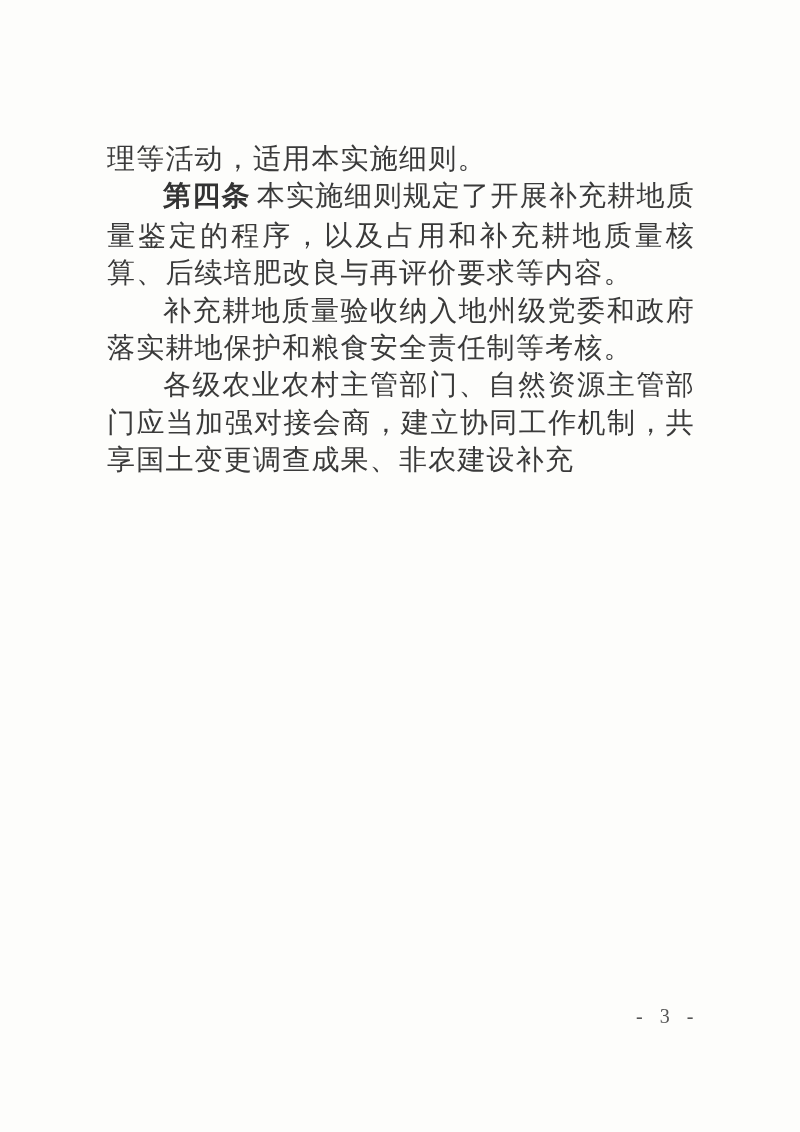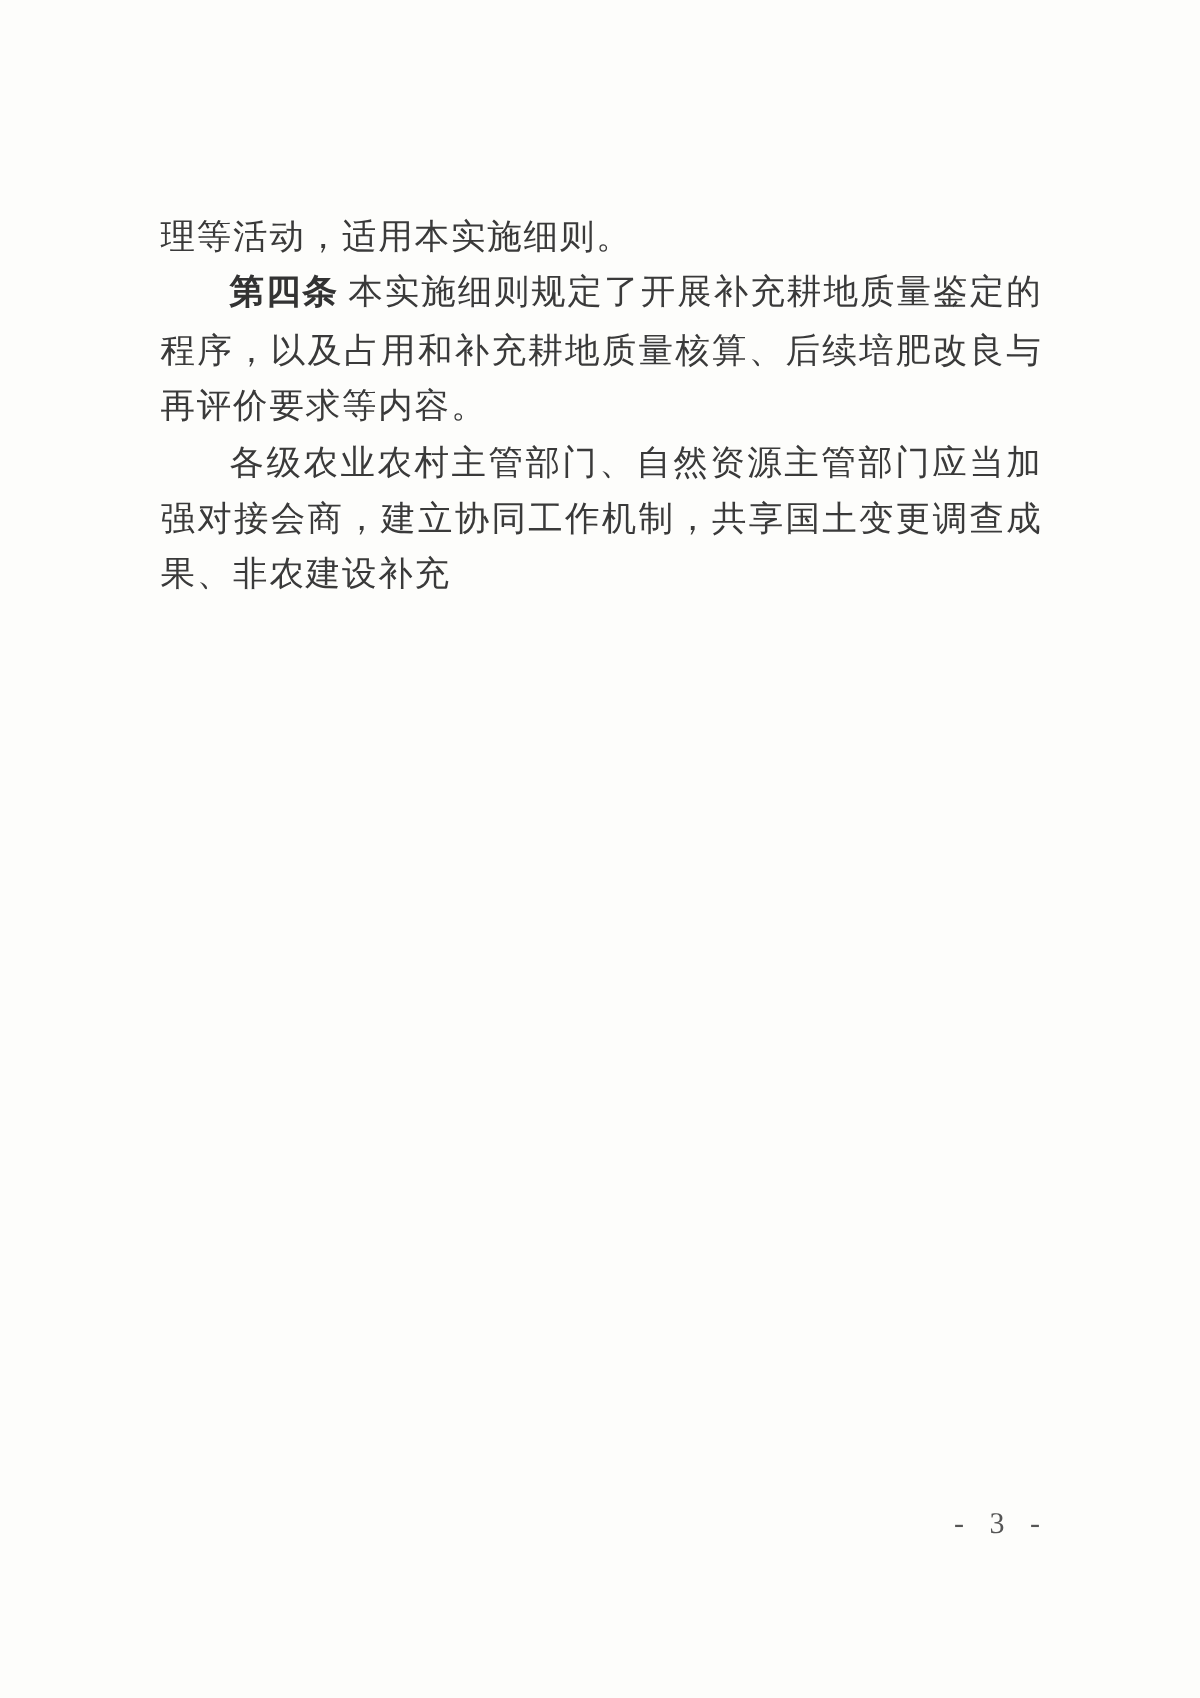--- a/index.html
+++ b/index.html
@@ -10,21 +10,21 @@
     font-family: "DejaVu Serif", "Liberation Serif", serif;
     color: #3a3a3a;
   }
   .page {
     position: absolute;
     left: 107px; top: 140px;
     width: 588px;
   }
   .para {
     margin: 0;
-    font-size: 23px;
+    font-size: 28px;
     line-height: 37.4px;
     text-align: justify;
     text-align-last: left;
     letter-spacing: 1.2px;
     word-break: break-all;
   }
   .indent { text-indent: 2em; }
   .art-label {
     font-family: Liberation Mono, monospace;
     font-weight: bold;
@@ -44,17 +44,20 @@
 <body>
 
 <div class="page">
   <p class="para">
     <span>理等活动，适用本实施细则。</span>
   </p>
   <p class="para indent">
     <span class="art-label">第四条</span><span>本实施细则规定了开展补充耕地质量鉴定的程序，以及占用和补充耕地质量核算、后续培肥改良与再评价要求等内容。</span>
   </p>
   <p class="para indent">
+    <span>补充耕地质量验收纳入地州级党委和政府落实耕地保护和粮食安全责任制等考核。</span>
+  </p>
+  <p class="para indent">
     <span>各级农业农村主管部门、自然资源主管部门应当加强对接会商，建立协同工作机制，共享国土变更调查成果、非农建设补充</span>
   </p>
 </div>
 
 <div class="page-number">- 3 -</div>
 
 </body></html>

